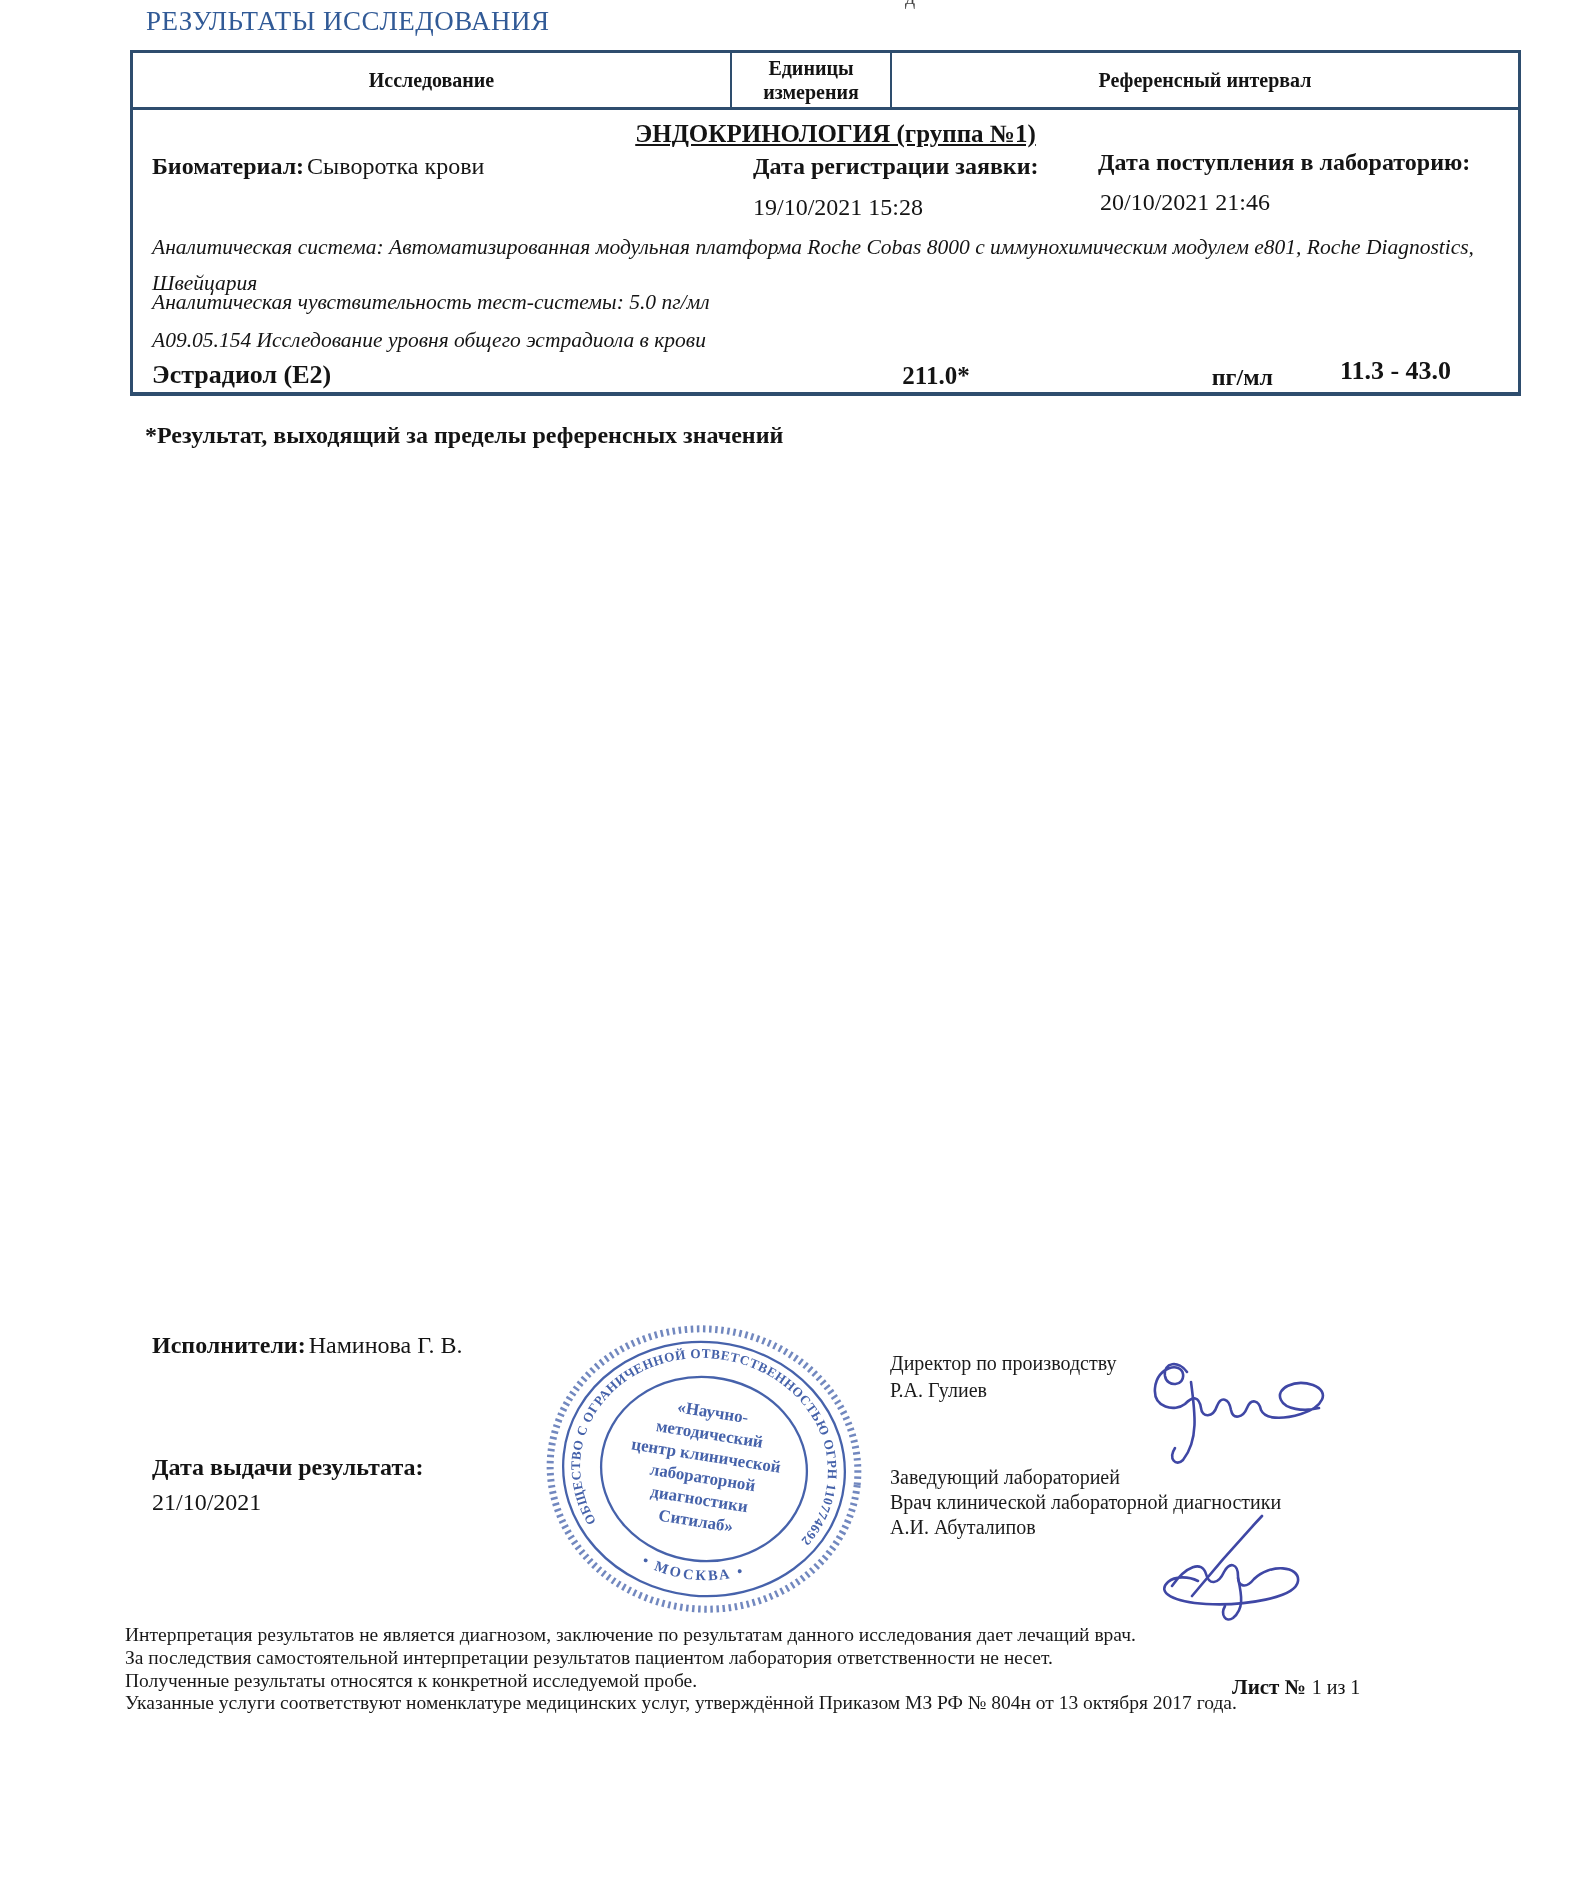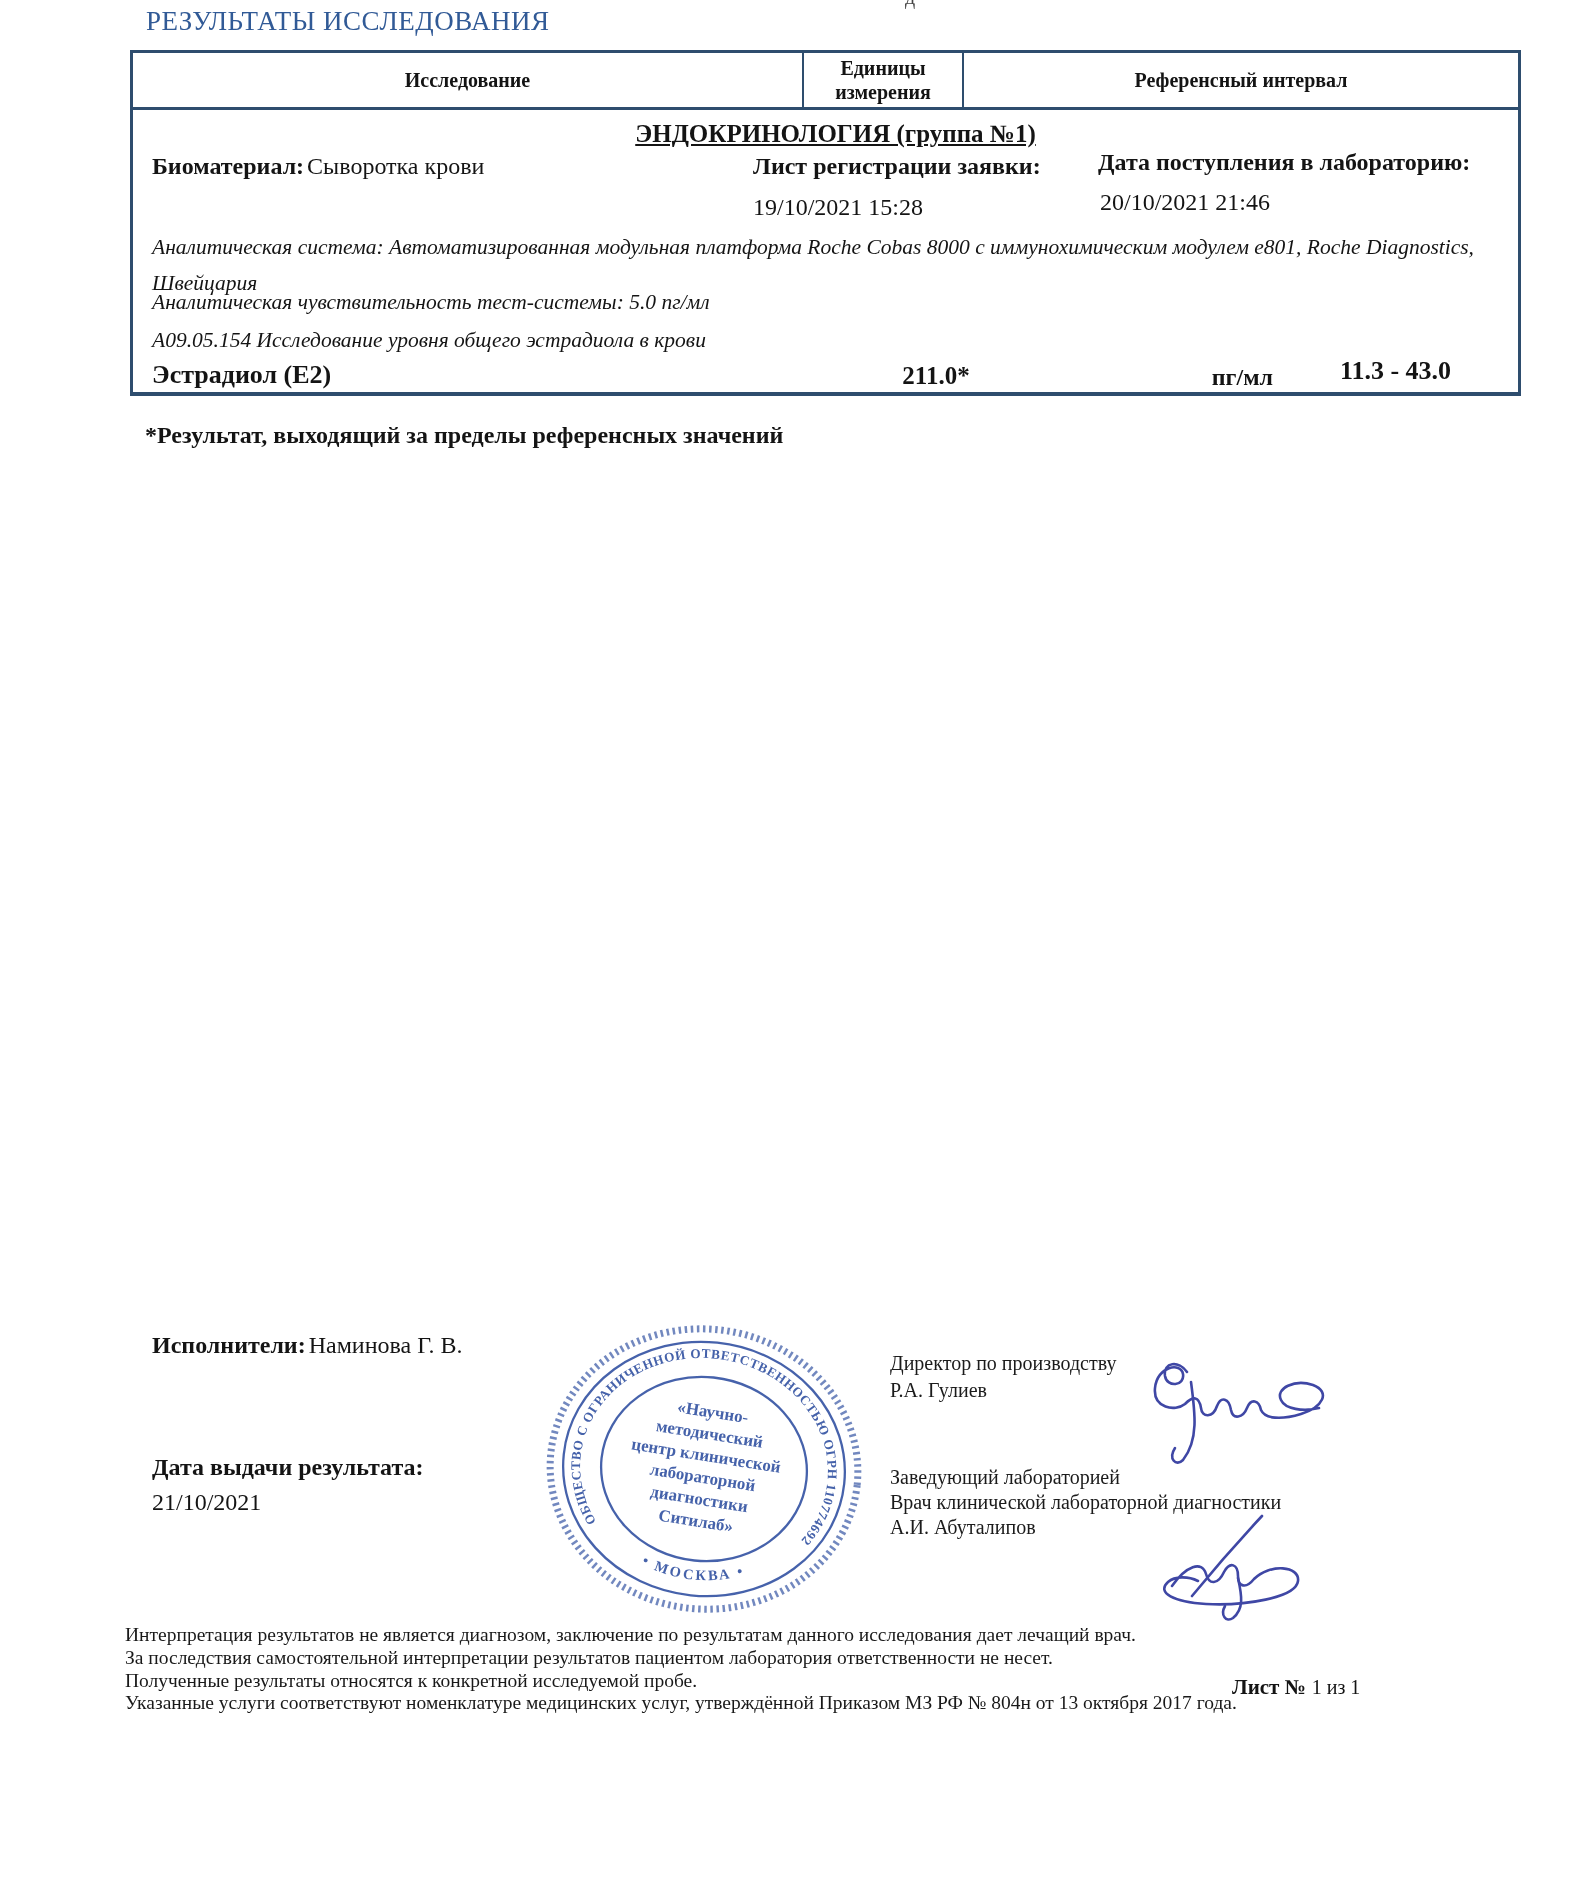--- a/index.html
+++ b/index.html
@@ -20,21 +20,21 @@
   .results-table{
     left:130px;top:50px;width:1391px;height:346px;box-sizing:border-box;
     border:3px solid #2e4d6e;border-bottom-width:4px;
   }
   .header-row{display:flex;height:54px;border-bottom:3px solid #2e4d6e;}
   .hcell{
     display:flex;align-items:center;justify-content:center;text-align:center;
     font-weight:bold;font-size:20px;line-height:1.2;box-sizing:border-box;
     border-right:2px solid #2e4d6e;padding:0 6px;
   }
-  .hc1{width:671px;} .hc2{width:268px;} .hc3{width:160px;} .hc4{flex:1;border-right:none;}
+  .hc1{width:599px;} .hc2{width:268px;} .hc3{width:160px;} .hc4{flex:1;border-right:none;}
   
   .section-heading{
     left:130px;top:120px;width:1391px;text-align:center;font-size:25px;font-weight:bold;
     text-decoration:underline;transform:translateX(10px);
   }
   .inline-pair{white-space:nowrap;}
   .lbl{font-weight:bold;}
   .bio-row{left:152px;top:153px;font-size:24px;}
   .bio-row .val{margin-left:3px;}
   .reg-label{left:753px;top:153px;font-size:24px;font-weight:bold;}
@@ -84,21 +84,21 @@
     <div class="hcell hc4">Референсный интервал</div>
   </div>
 </div>
 
 <div class="abs section-heading">ЭНДОКРИНОЛОГИЯ (группа №1)</div>
 
 <div class="abs bio-row inline-pair">
   <span class="lbl">Биоматериал:</span><span class="val">Сыворотка крови</span>
 </div>
 
-<div class="abs reg-label">Лист регистрации заявки:</div>
+<div class="abs reg-label">Дата регистрации заявки:</div>
 <div class="abs reg-value">19/10/2021 15:28</div>
 <div class="abs recv-label">Дата поступления в лабораторию:</div>
 <div class="abs recv-value">20/10/2021 21:46</div>
 
 <div class="abs italic-line analytic">Аналитическая система: Автоматизированная модульная платформа Roche Cobas 8000 с иммунохимическим модулем e801, Roche Diagnostics, Швейцария</div>
 <div class="abs italic-line sensitivity">Аналитическая чувствительность тест-системы: 5.0 пг/мл</div>
 <div class="abs italic-line test-code">А09.05.154 Исследование уровня общего эстрадиола в крови</div>
 
 <div class="abs result-name">Эстрадиол (Е2)</div>
 <div class="abs result-value">211.0*</div>

